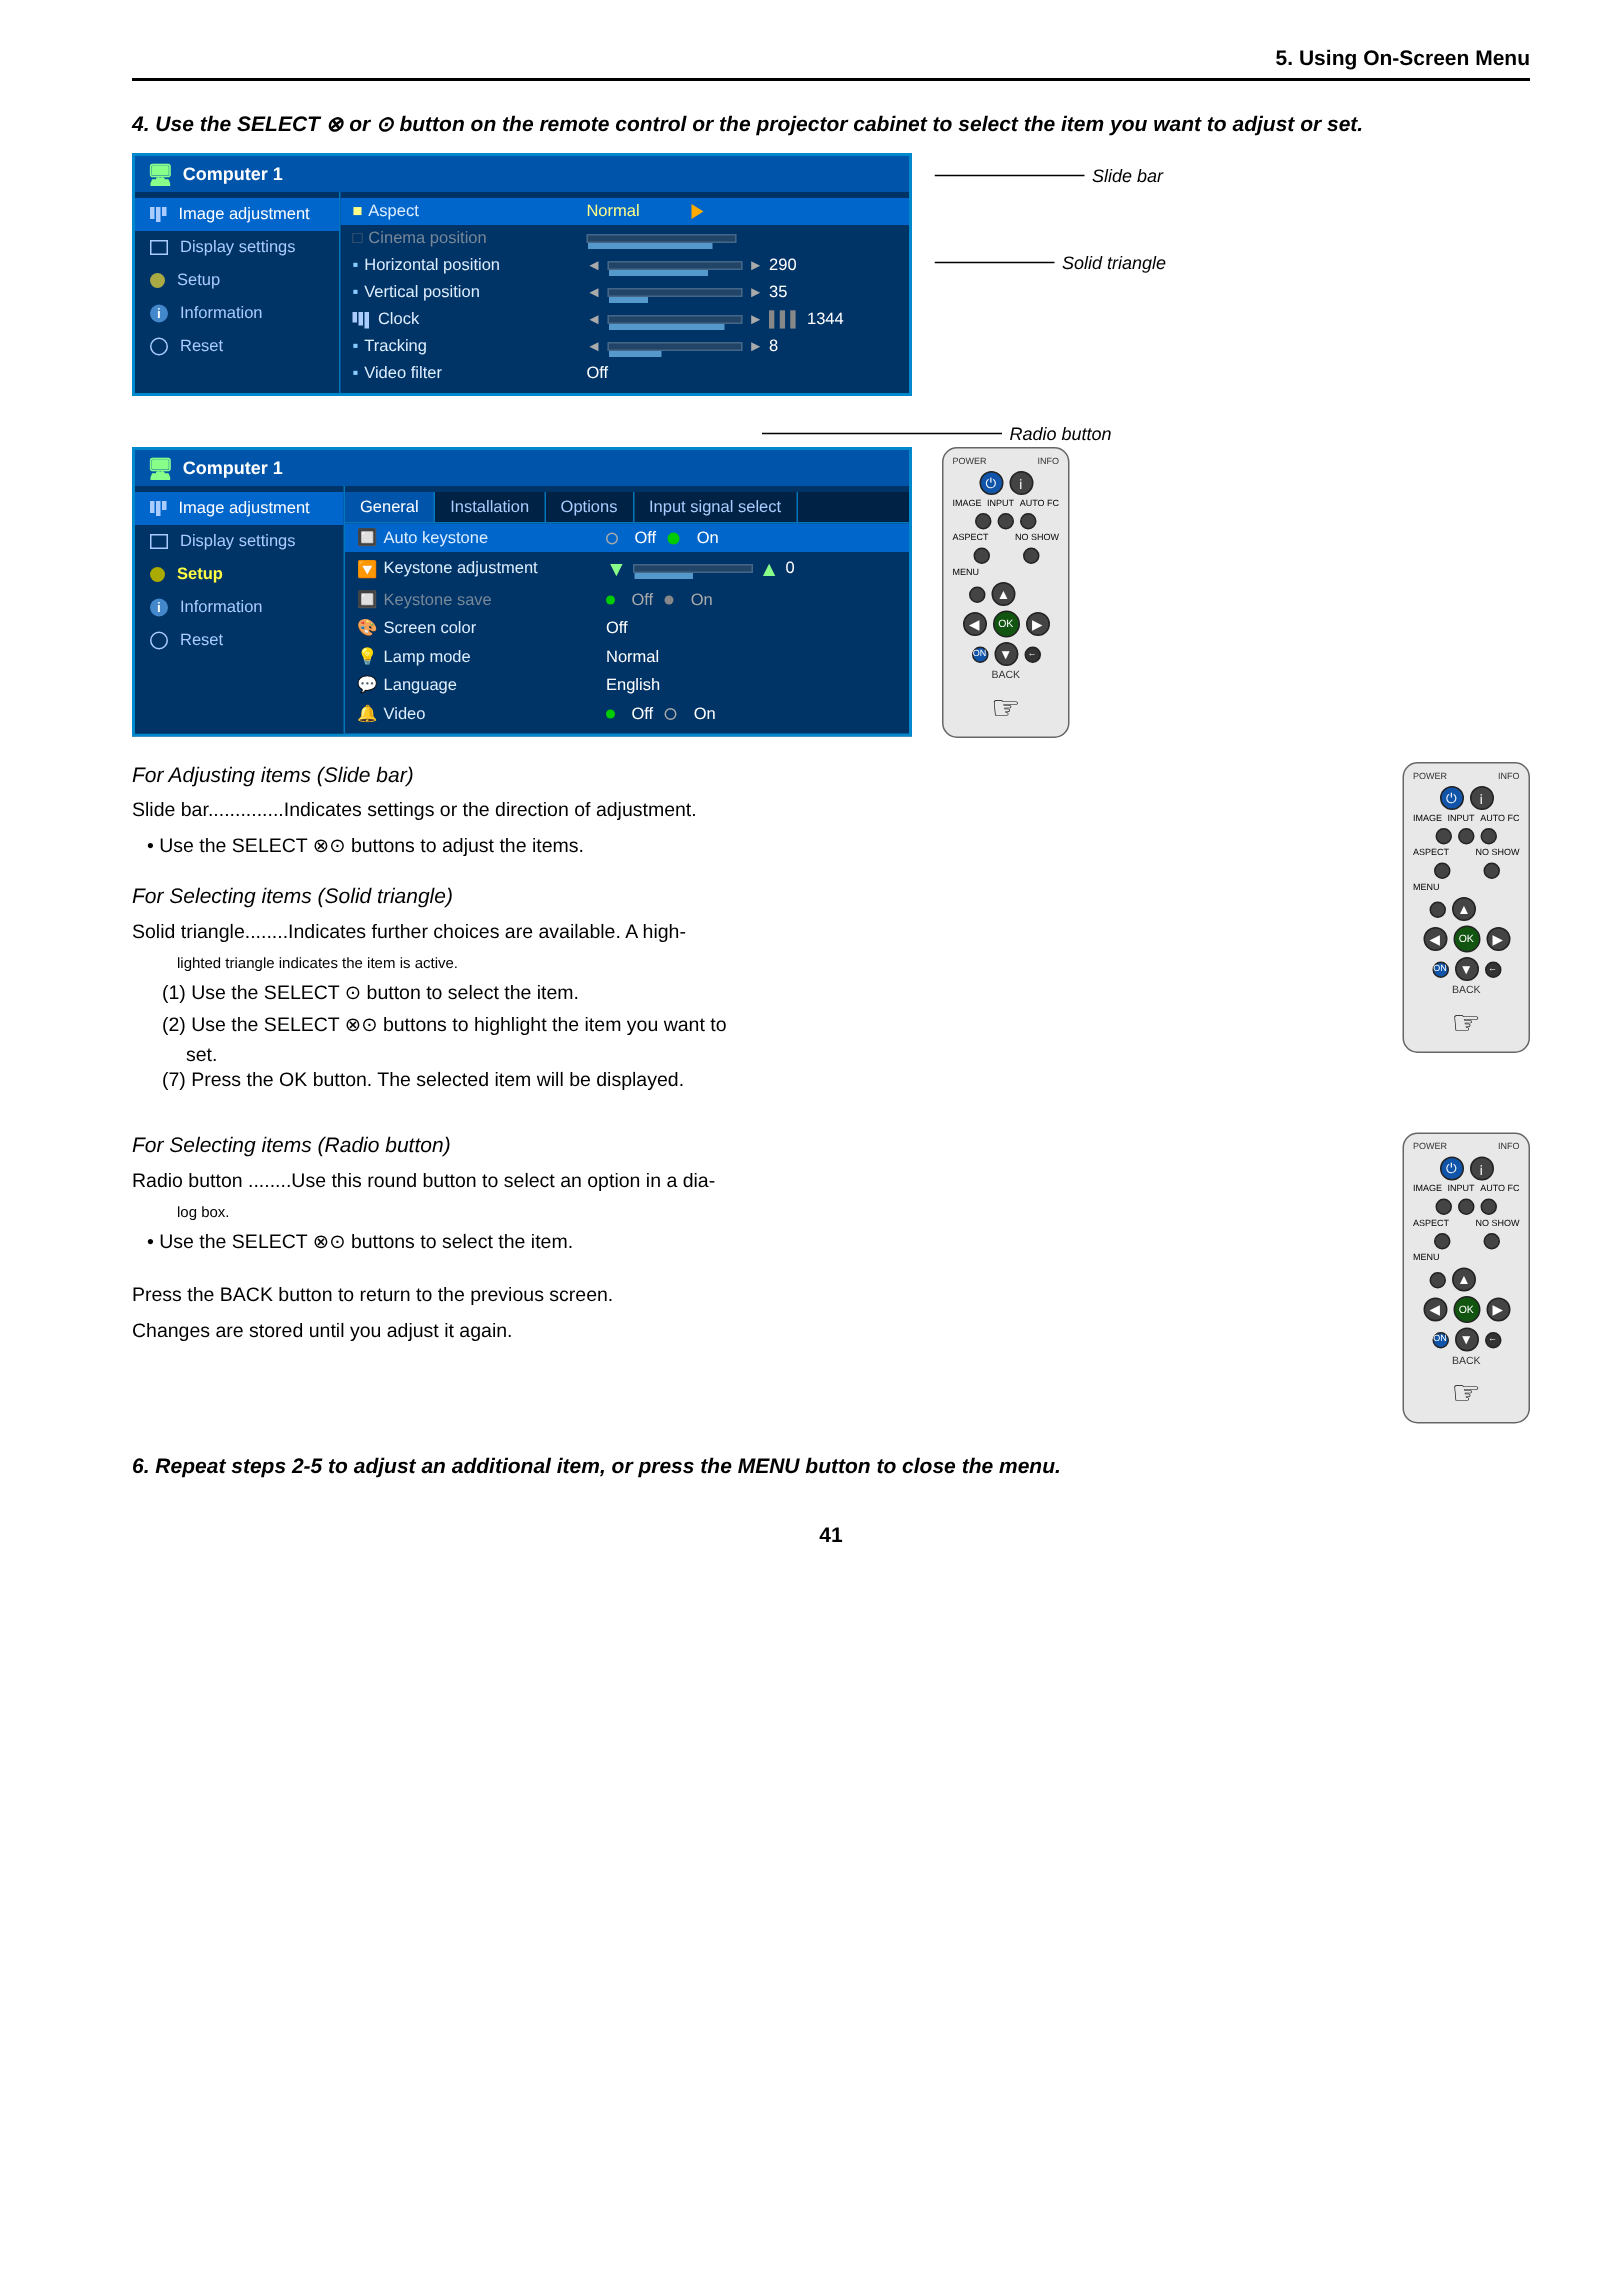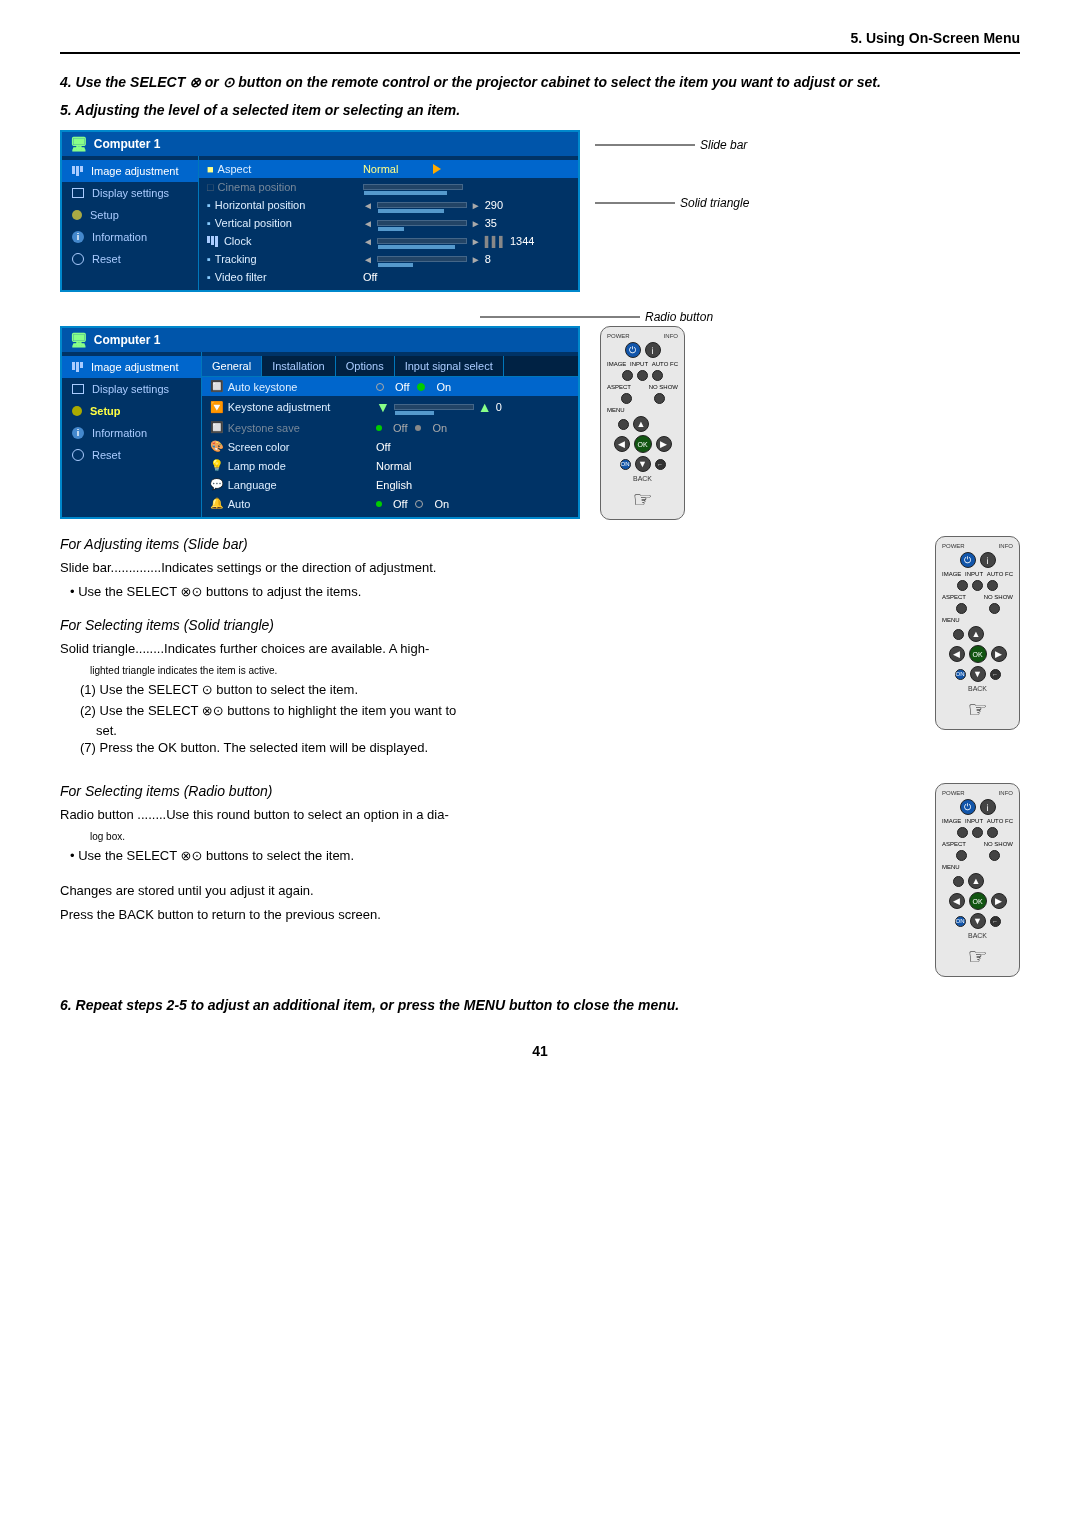--- a/index.html
+++ b/index.html
@@ -9,21 +9,21 @@
       background: #fff;
       font-family: Arial, Helvetica, sans-serif;
       font-size: 14px;
       color: #000;
       position: relative;
     }
 
     .page-container {
       width: 1080px;
       min-height: 1524px;
-      padding: 30px 60px 60px 60px;
+      padding: 30px 60px 60px 88px;
       position: relative;
     }
 
     
     .page-header {
       text-align: right;
       border-bottom: 2px solid #000;
       padding-bottom: 6px;
       margin-bottom: 20px;
     }
@@ -384,23 +384,20 @@
 <div class="page-container">
 
   <div class="page-header">
     <span class="page-header-title">5. Using On-Screen Menu</span>
   </div>
 
   <div class="step4-heading">
     <span>4.  <em>Use the SELECT ⊗ </em></span><span>or</span><span><em> ⊙ button on the remote control or the projector cabinet to select the item you want to adjust or set.</em></span>
   </div>
 
-  <div class="step5-heading">
-    <em>5.  Adjusting the level of a selected item or selecting an item.</em>
-  </div>
 
   <div class="two-col-callout">
     <div class="osd-wrapper">
 
       <div class="osd-menu">
         <div class="osd-title-bar">
           <span style="color:#88ff88; font-size:14px;">🖥</span>
           <span>Computer 1</span>
         </div>
         <div class="osd-body">
@@ -660,21 +657,21 @@
                 <div class="osd-row-label" style="width:160px;">
                   <span>💬</span>
                   <span>Language</span>
                 </div>
                 <div class="osd-row-value white">English</div>
               </div>
 
               <div class="osd-row">
                 <div class="osd-row-label" style="width:160px;">
                   <span>🔔</span>
-                  <span>Auto</span>
+                  <span>Video</span>
                 </div>
                 <div style="display:flex;align-items:center;gap:8px;font-size:11px;">
                   <span class="bullet-dot filled"></span>
                   <span>Off</span>
                   <span class="radio-dot"></span>
                   <span>On</span>
                 </div>
               </div>
             </div>
           </div>
@@ -814,22 +811,22 @@
       <div class="content-section">
         <div class="section-heading">
           <span>For Selecting items (Radio button)</span>
         </div>
         <p class="body-text">Radio button ........Use this round button to select an option in a dia-</p>
         <p class="body-text-indent">log box.</p>
         <p class="bullet-item">• Use the SELECT ⊗⊙ buttons to select the item.</p>
       </div>
 
       <div class="content-section">
+        <p class="body-text">Press the BACK button to return to the previous screen.</p>
         <p class="body-text">Changes are stored until you adjust it again.</p>
-        <p class="body-text">Press the BACK button to return to the previous screen.</p>
       </div>
     </div>
 
     <div>
       <div class="remote-detailed">
         <div class="remote-top-labels">
           <span>POWER</span>
           <span>INFO</span>
         </div>
         <div class="remote-btn-row">

